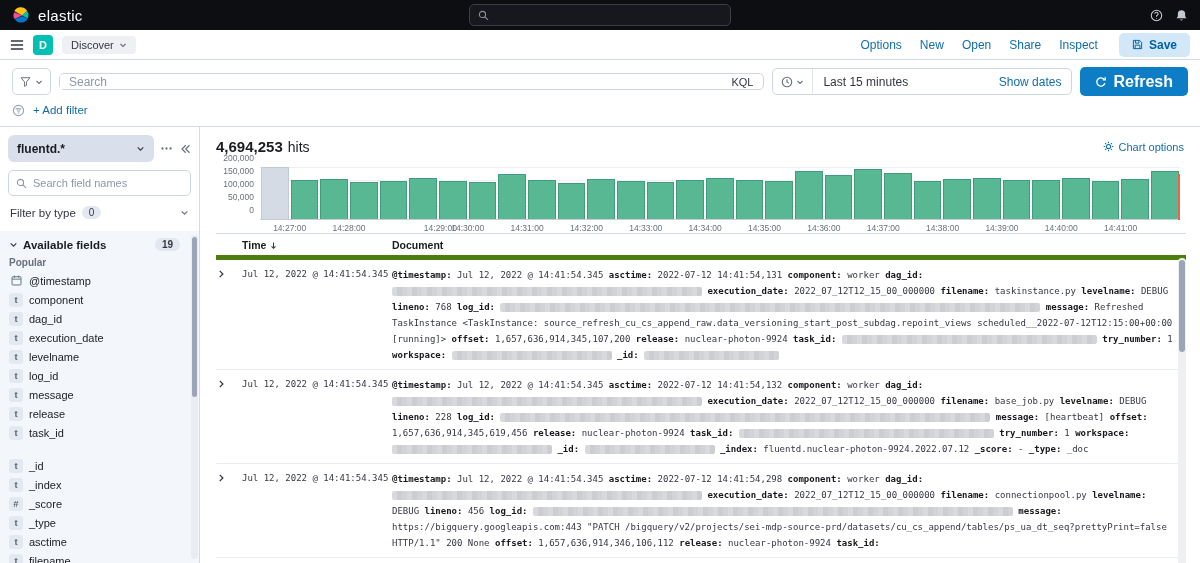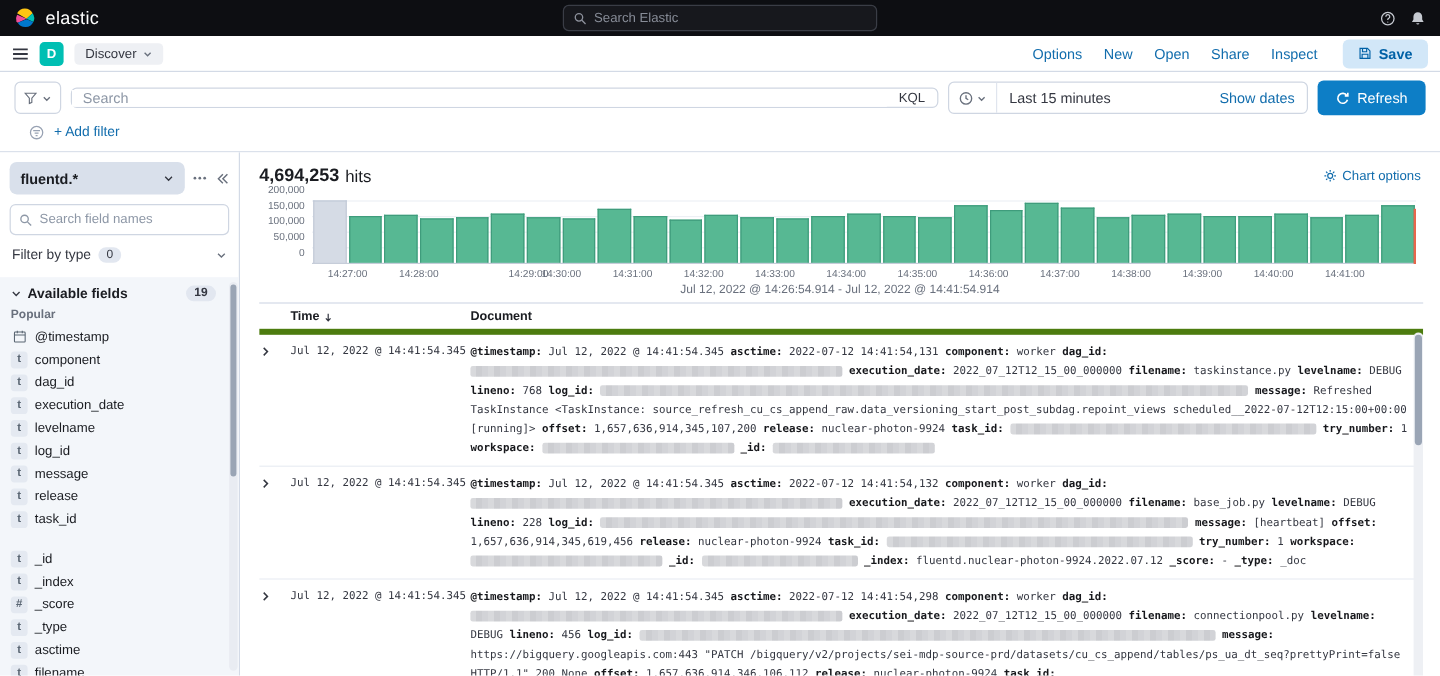--- a/index.html
+++ b/index.html
@@ -33,24 +33,24 @@
     padding:0 7px;gap:4px;color:#69707d;cursor:pointer}
   .search-control{flex:1;height:17px;border:1px solid #cfd6e2;border-radius:5px;display:flex;align-items:center;background:#fff}
   .search-control input{flex:1;border:none;outline:none;font-size:12px;padding:0 9px;color:#343741;font-family:inherit}
   .search-control input::placeholder{color:#8d97a6}
   .kql-badge{font-size:11px;color:#343741;padding:0 10px;cursor:pointer}
   .date-control{flex:0 0 300px;height:27px;border:1px solid #cfd6e2;border-radius:5px;display:flex;align-items:center;background:#fff}
   .quick-select{display:flex;align-items:center;gap:3px;padding:0 8px;border-right:1px solid #e0e5ee;height:100%;color:#69707d;cursor:pointer}
   .date-text{font-size:12px;color:#343741;padding:0 10px;flex:1;cursor:pointer}
   .show-dates{font-size:12px;color:#126dad;padding:0 10px;white-space:nowrap;cursor:pointer}
   .refresh-btn{height:29px;background:#0d7ec6;color:#fff;border:none;border-radius:5px;display:flex;align-items:center;
-    gap:6px;padding:0 15px;font-size:12px;font-weight:400;cursor:pointer}
-
-  
-  .filterbar{display:flex;align-items:center;gap:8px;padding:2px 24px 8px;height:26px}
+    gap:6px;padding:0 15px;font-size:16px;font-weight:700;cursor:pointer}
+
+  
+  .filterbar{display:flex;align-items:center;gap:8px;padding:2px 12px 8px;height:26px}
   .add-filter{color:#126dad;font-size:11.5px;cursor:pointer}
 
   
   .content{display:flex;height:445px;border-top:1px solid #d3dae6}
 
   
   .sidebar{width:200px;flex:0 0 200px;border-right:1px solid #d3dae6;background:#fff;display:flex;flex-direction:column;position:relative}
   .sidebar-top{padding:8px 8px 4px}
   .index-row{display:flex;align-items:center;gap:6px;margin-bottom:8px}
   .index-btn{background:#d9e0eb;border-radius:6px;height:27px;display:flex;align-items:center;justify-content:space-between;
@@ -121,21 +121,20 @@
     </svg>
   </span>
   <span class="brand">elastic</span>
   <div class="topbar-search">
     <span>
       <svg width="11" height="11" viewBox="0 0 16 16" fill="none" stroke="currentColor" stroke-width="1.6">
           <circle cx="6.5" cy="6.5" r="4.5"></circle>
           <path d="M10 10l4.5 4.5"></path>
         </svg>
     </span>
-    <input placeholder="Search Elastic" style="">
   </div>
   <div class="topbar-right">
     <span>
       <svg width="13" height="13" viewBox="0 0 16 16" fill="none" stroke="#c5c9d0" stroke-width="1.3">
           <circle cx="8" cy="8" r="6.4"></circle>
           <path d="M6 6a2 2 0 1 1 2.8 1.8c-.5.2-.8.6-.8 1.2v.4"></path>
           <circle cx="8" cy="11.6" r="0.6" fill="#c5c9d0" stroke="none"></circle>
         </svg>
     </span>
     <span>
@@ -440,21 +439,20 @@
           <span class="xlabel" style="left: 41.9355%;">14:33:00</span>
           <span class="xlabel" style="left: 48.3871%;">14:34:00</span>
           <span class="xlabel" style="left: 54.8387%;">14:35:00</span>
           <span class="xlabel" style="left: 61.2903%;">14:36:00</span>
           <span class="xlabel" style="left: 67.7419%;">14:37:00</span>
           <span class="xlabel" style="left: 74.1935%;">14:38:00</span>
           <span class="xlabel" style="left: 80.6452%;">14:39:00</span>
           <span class="xlabel" style="left: 87.0968%;">14:40:00</span>
           <span class="xlabel" style="left: 93.5484%;">14:41:00</span>
         </div>
-      <div class="chart-subtitle">Jul 12, 2022 @ 14:26:54.914 - Jul 12, 2022 @ 14:41:54.914</div>
     </div>
 
     <div class="dtable">
       <div class="thead">
         <div></div>
         <div class="th-time">
           <span>Time</span>
           <span>
             <svg width="9" height="9" viewBox="0 0 16 16" fill="none" stroke="#343741" stroke-width="1.8">
                 <path d="M8 2.5v10.5M4.5 9.5L8 13l3.5-3.5"></path>

